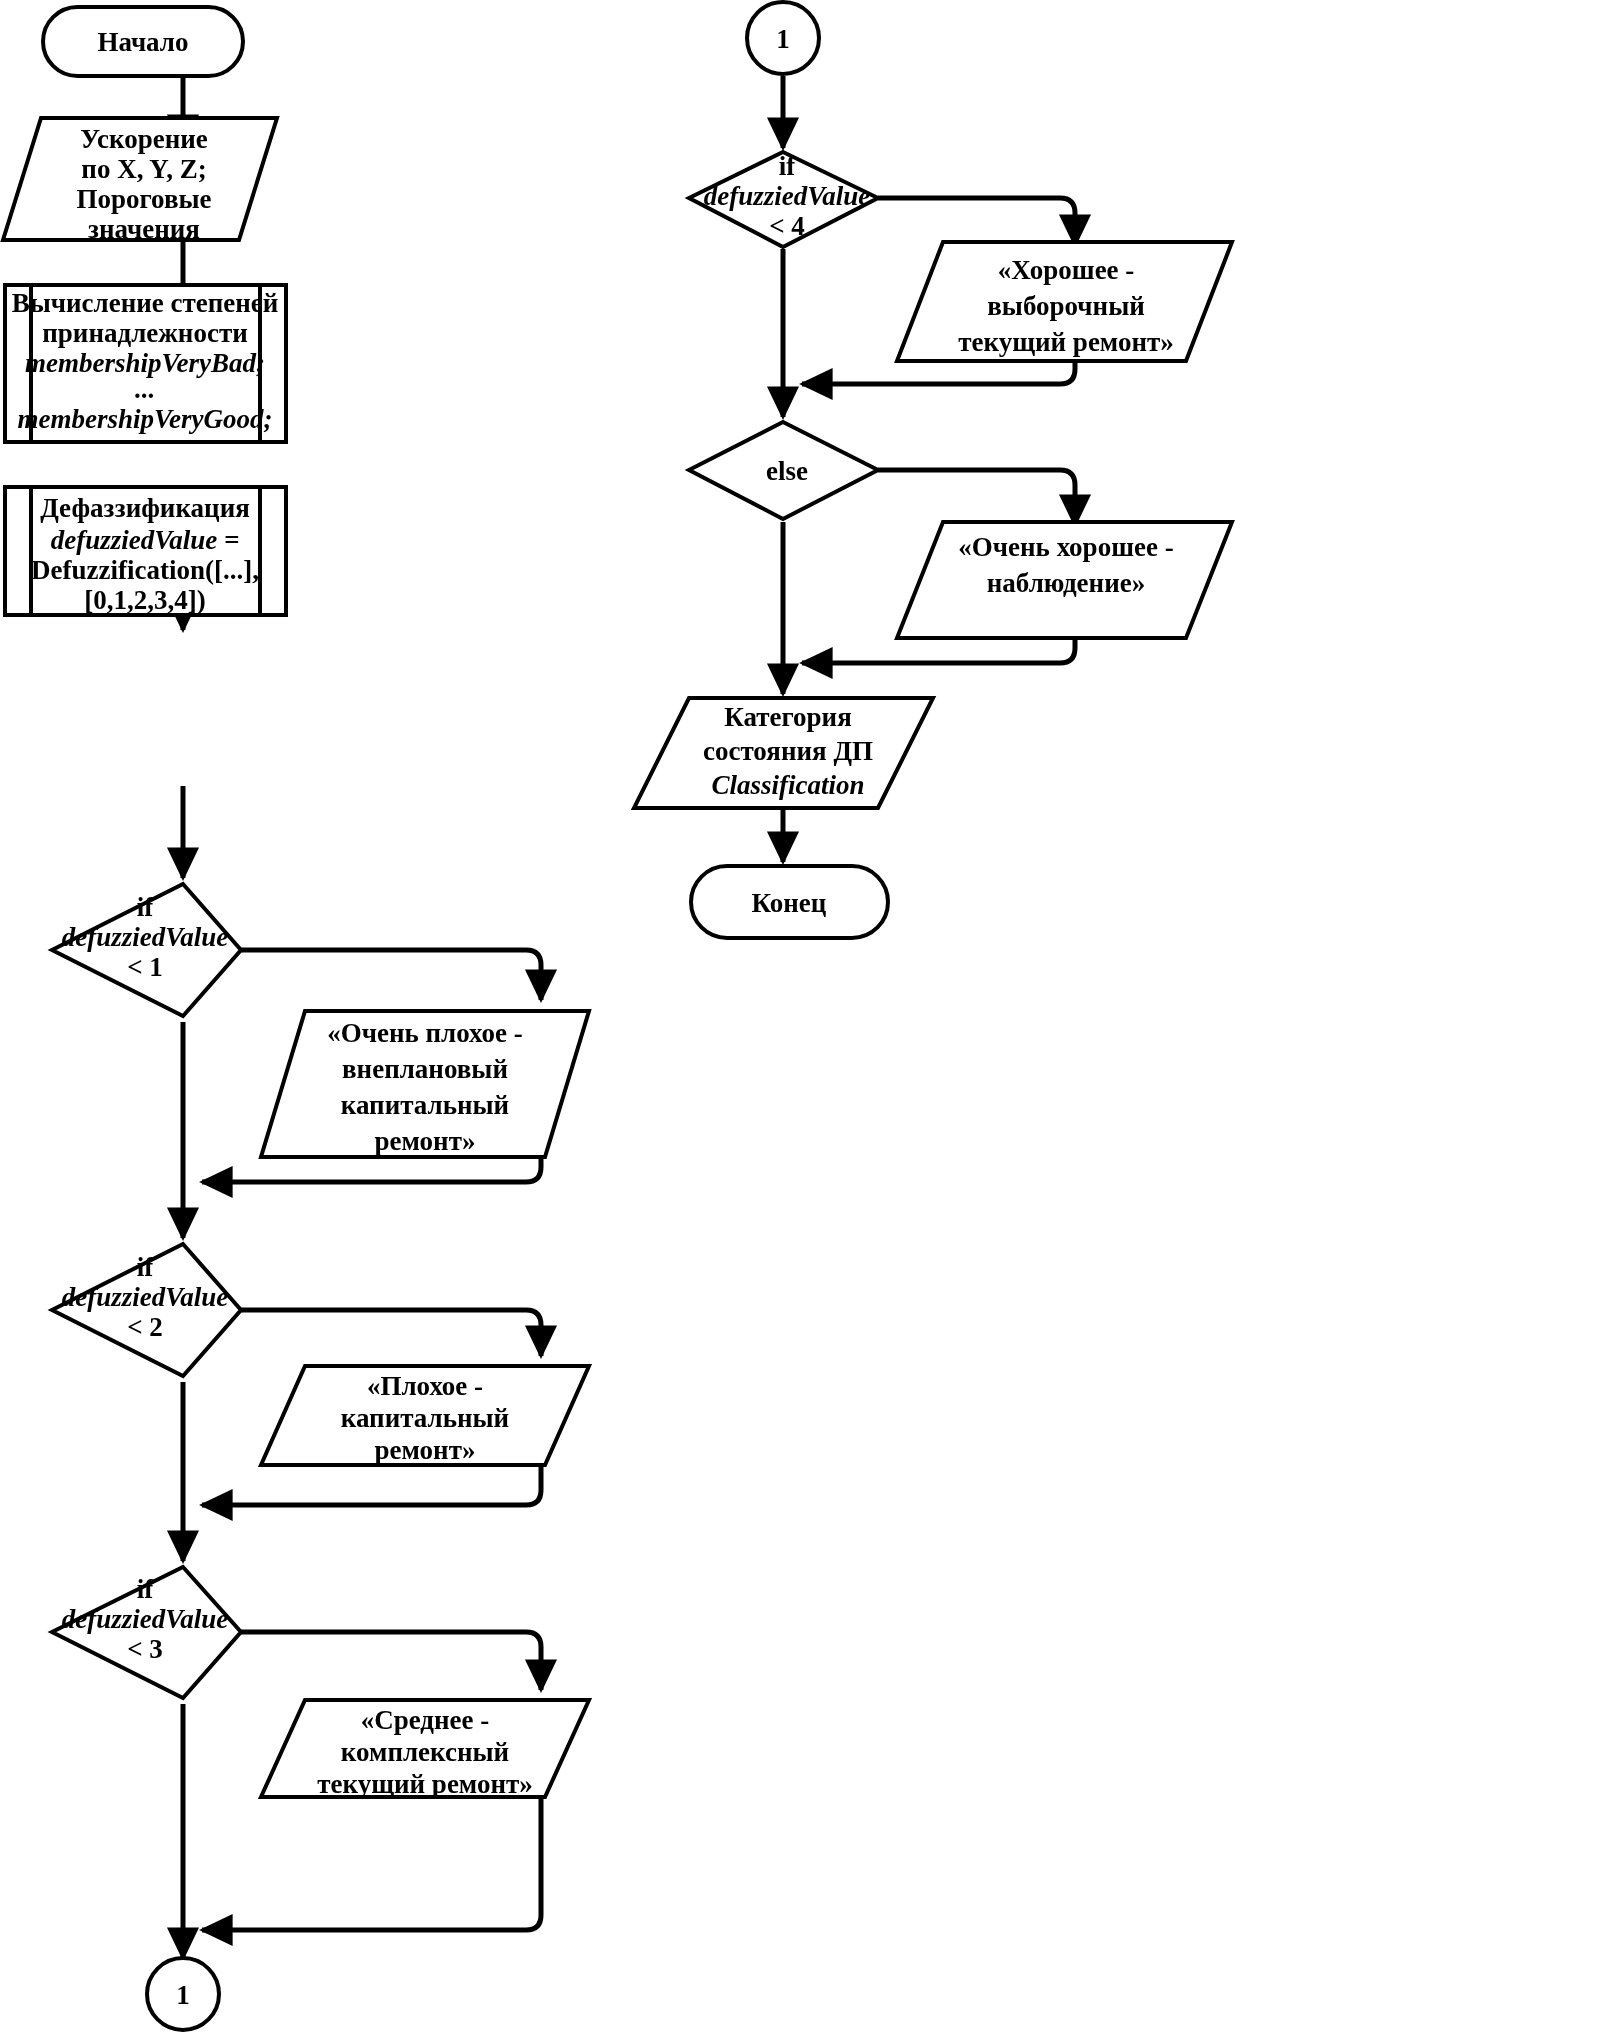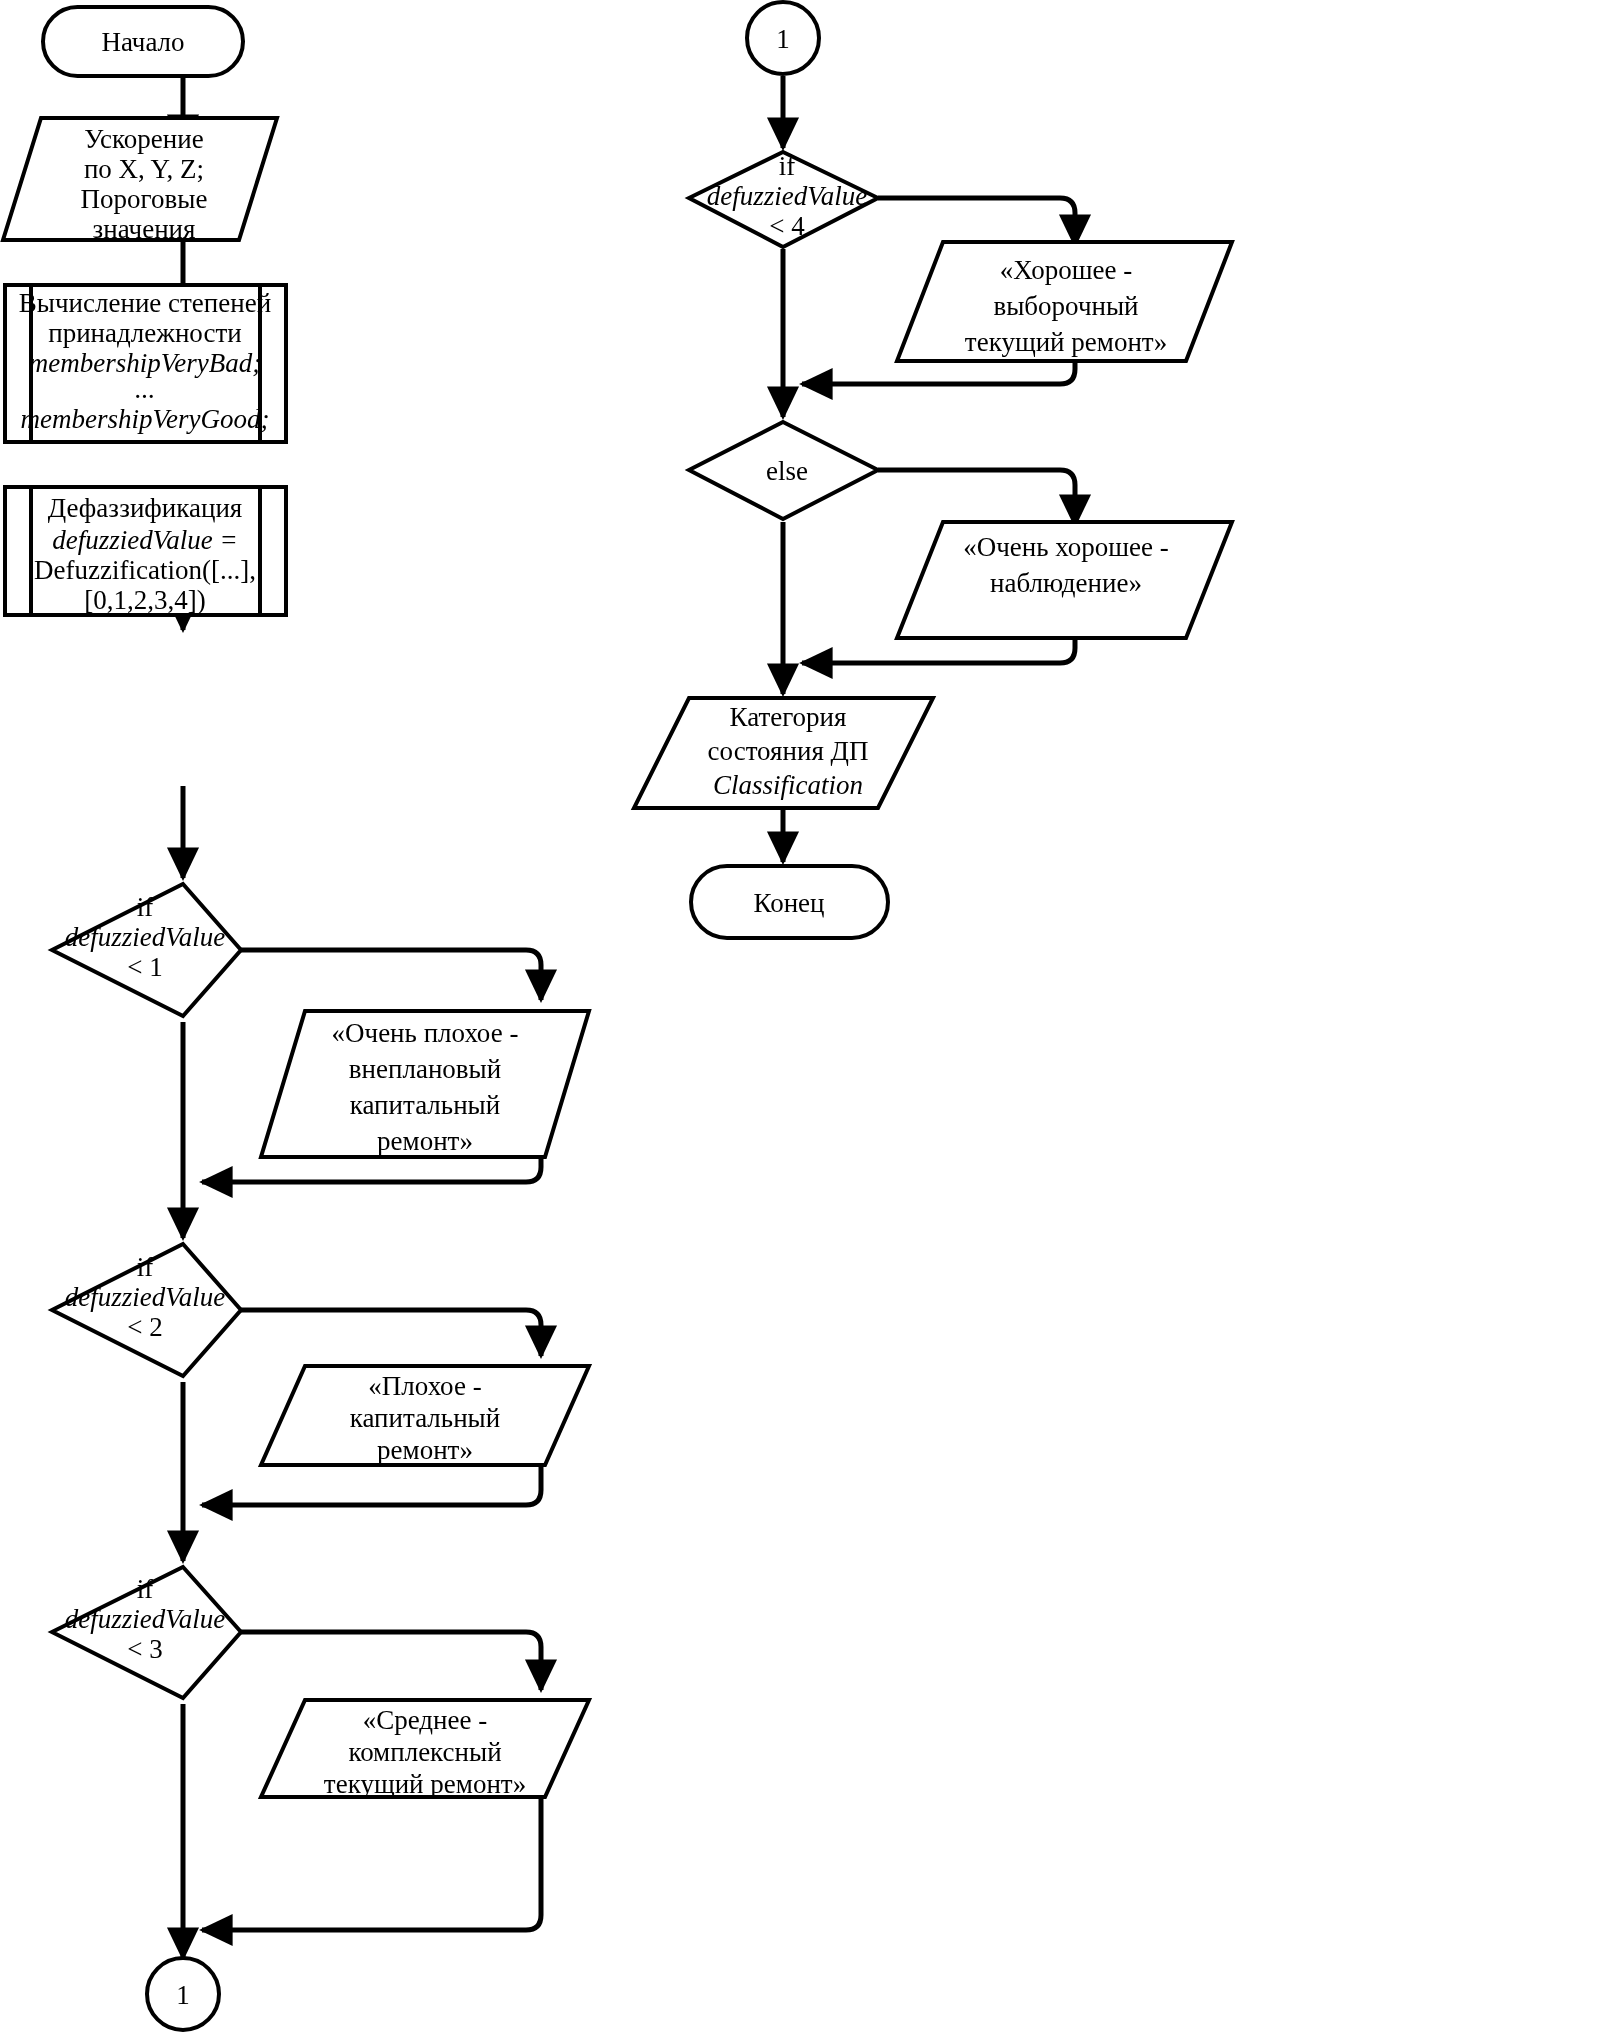--- a/index.html
+++ b/index.html
@@ -11,20 +11,21 @@
     width: 1610px;
     height: 2032px;
     font-family: "Liberation Serif", "DejaVu Serif", serif;
     overflow: hidden;
   }
   #flowchart-root {
     position: relative;
     width: 1610px;
     height: 2032px;
     background: #ffffff;
+    font-weight: bold;
   }
   svg#fc {
     display: block;
     width: 1610px;
     height: 2032px;
   }
   .shape {
     fill: #ffffff;
     stroke: #000000;
     stroke-width: 4;

